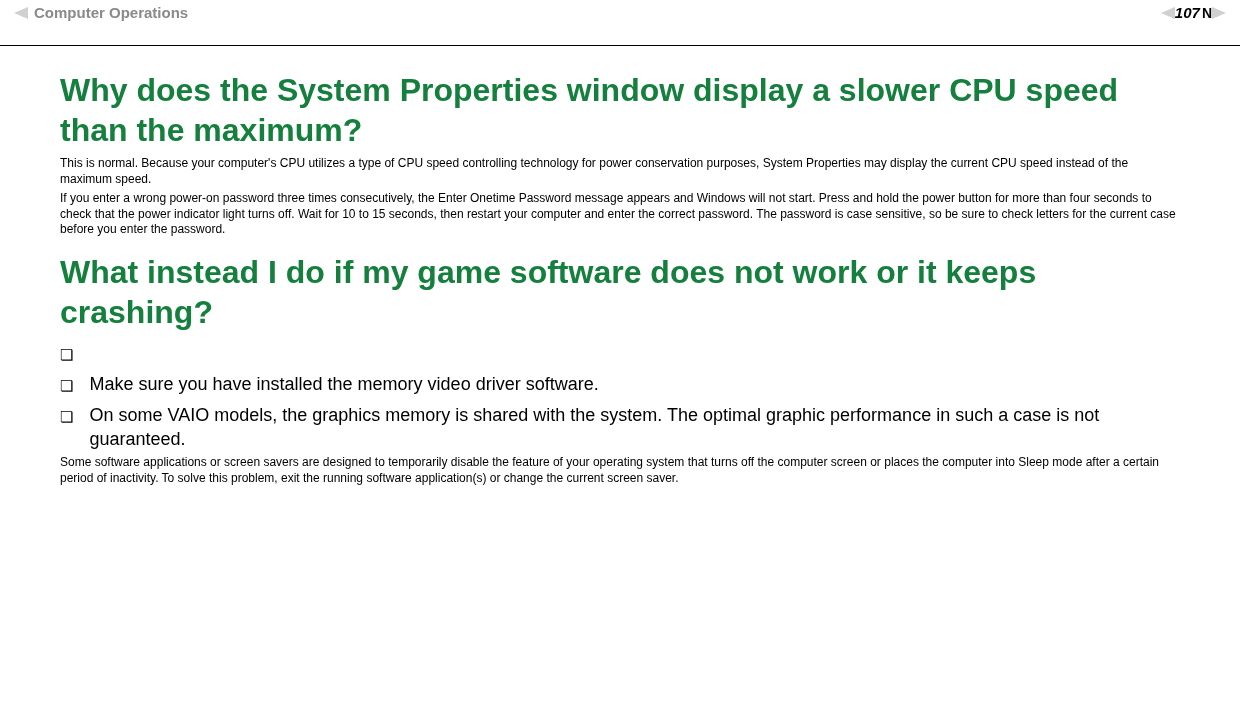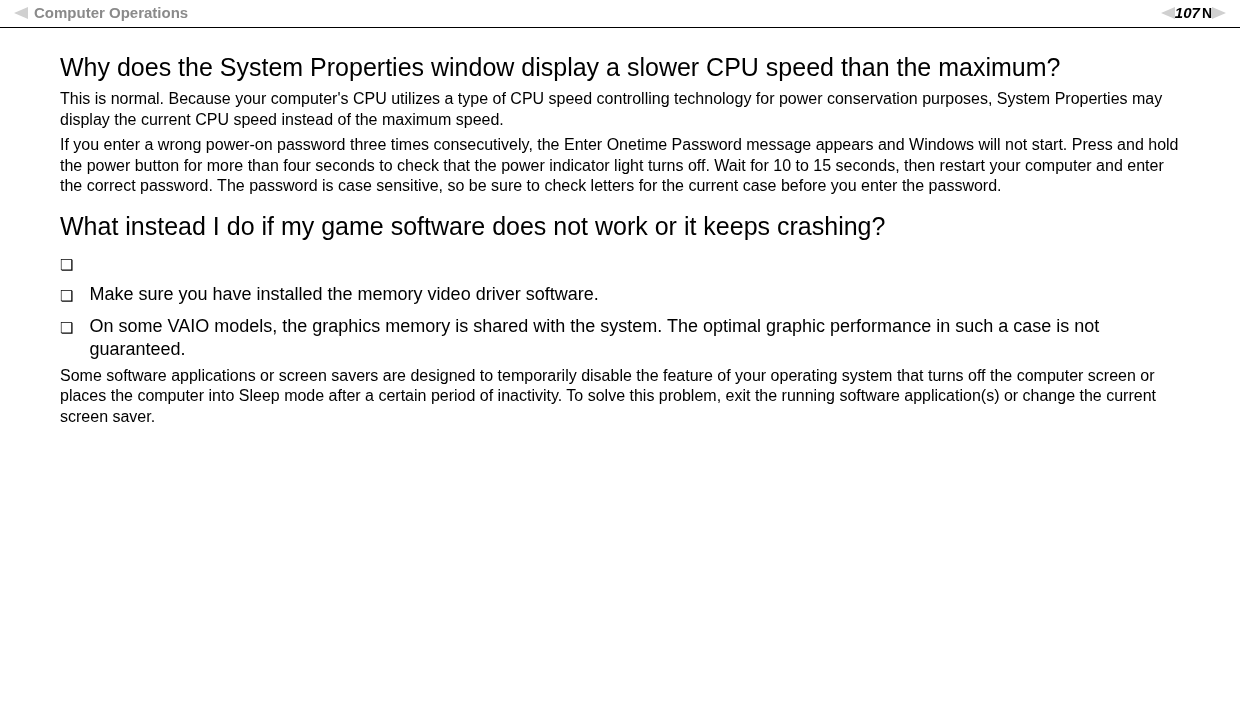--- a/index.html
+++ b/index.html
@@ -8,21 +8,21 @@
     font-size: 18px;
     color: #000;
     background: #fff;
     width: 1240px;
     height: 720px;
     overflow: hidden;
   }
   .header {
     display: flex;
     justify-content: space-between;
-    padding: 4px 14px 6px 14px;
+    padding: 4px 14px 24px 14px;
     border-bottom: 1px solid #000;
   }
   .header-left {
     display: flex;
     align-items: center;
     gap: 6px;
     color: #8a8a8a;
     font-size: 15px;
     font-weight: bold;
   }
@@ -46,30 +46,30 @@
   }
   .arrow-right {
     border-top: 6px solid transparent;
     border-bottom: 6px solid transparent;
     border-left: 14px solid #d0d0d0;
   }
   .content {
     padding: 18px 60px 0 60px;
   }
   h2 {
-    color: #000000;
-    font-weight: normal;
-    font-size: 25px;
+    color: #15803d;
+    font-weight: bold;
+    font-size: 32px;
     line-height: 1.25;
     margin-top: 14px;
     margin-bottom: 6px;
   }
   h2.first { margin-top: 6px; }
   p {
-    font-size: 16px;
+    font-size: 12px;
     line-height: 1.3;
     margin-bottom: 4px;
     color: #000;
   }
   .bold-inline { font-weight: normal; }
   ul.checklist {
     list-style: none;
     margin-top: 4px;
   }
   ul.checklist li {

